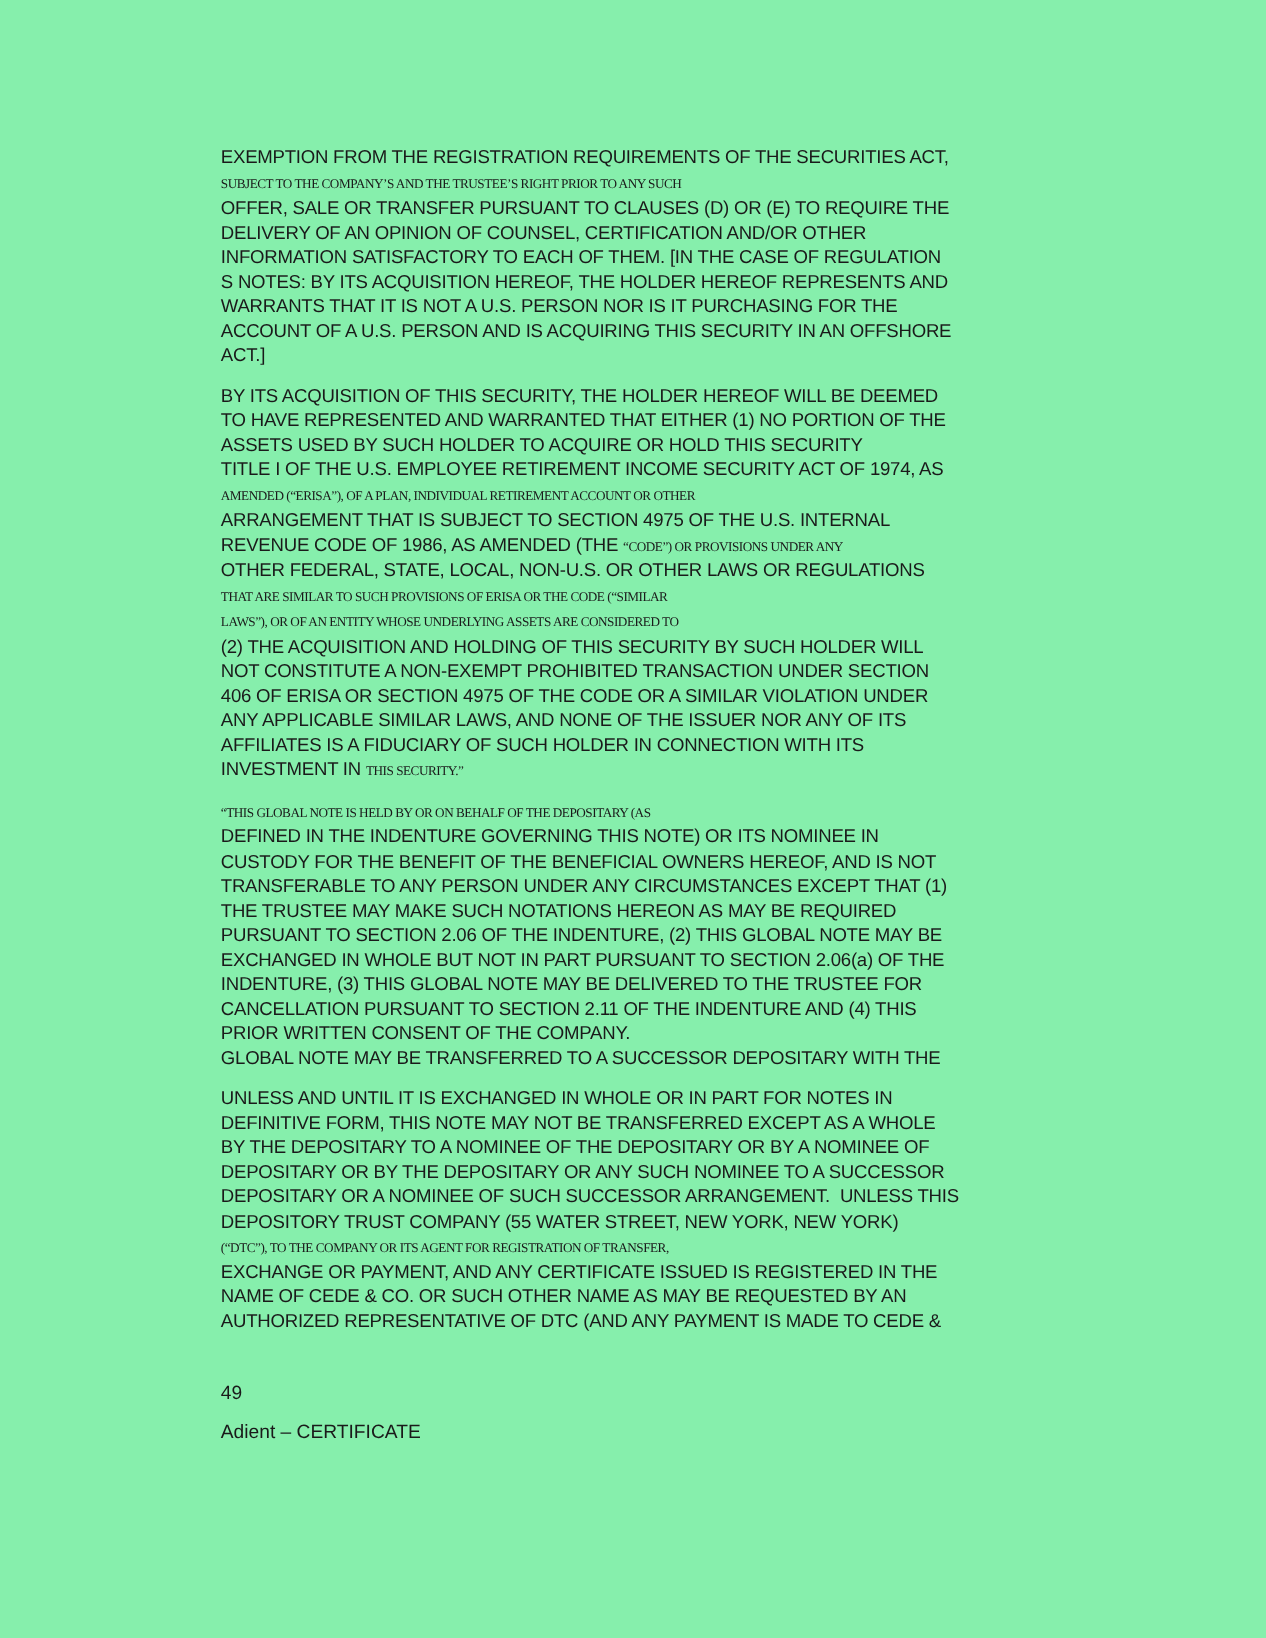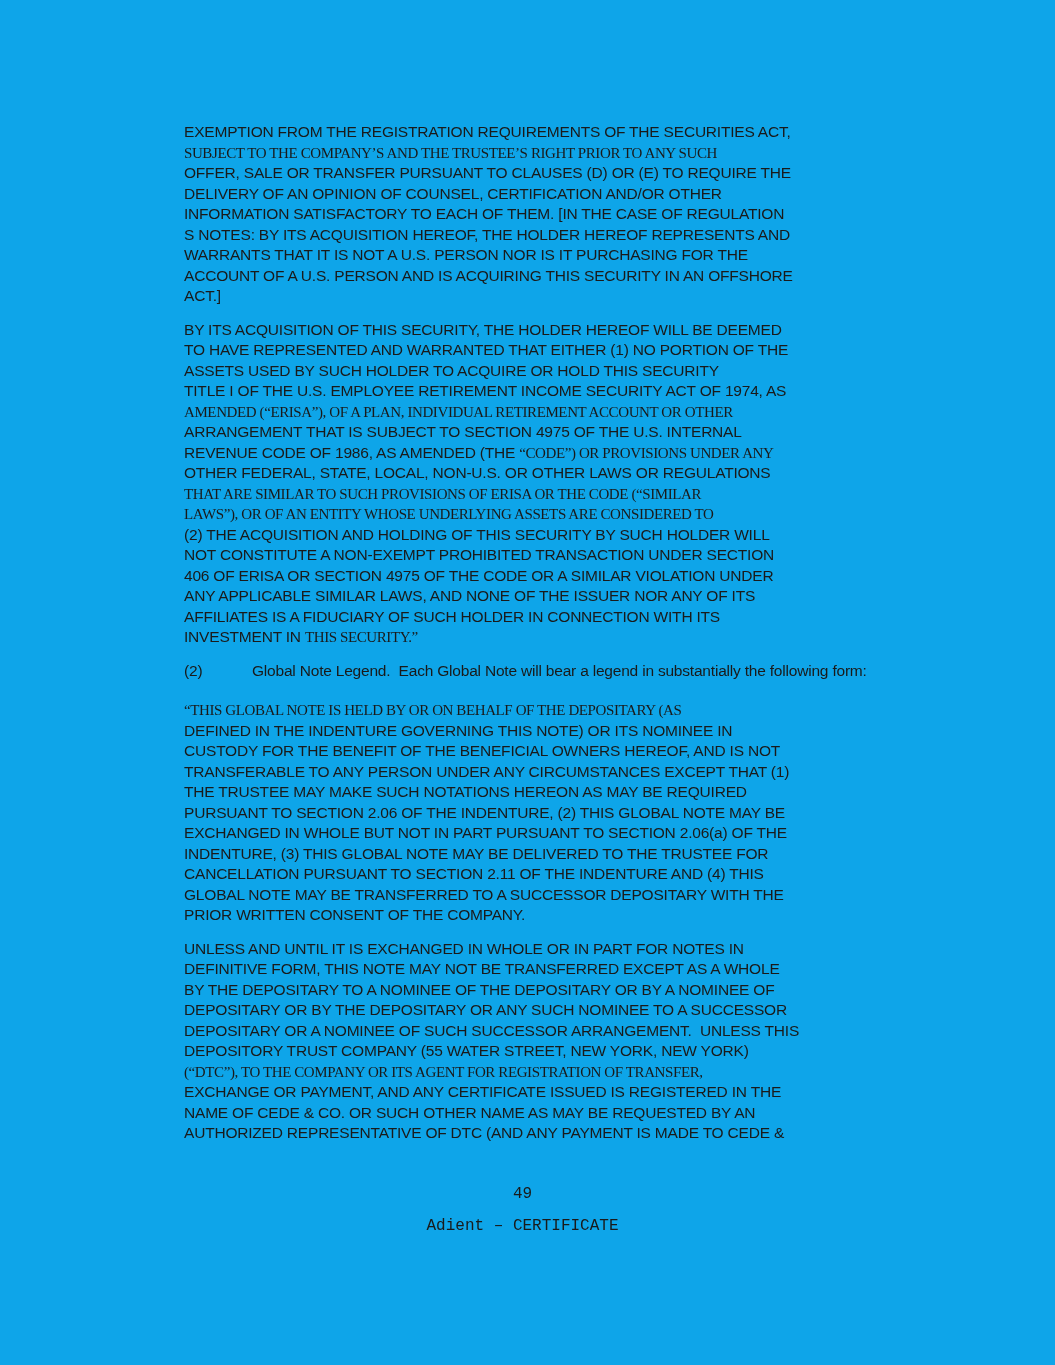--- a/index.html
+++ b/index.html
@@ -5,47 +5,46 @@
   html, body { margin:0; padding:0; background:#ffffff; }
   body {
     width:1055px; height:1365px; overflow:hidden;
     font-family:"Liberation Sans", sans-serif;
     color:#1a1a1a;
   }
   .page {
     box-sizing:border-box;
     width:1055px; height:1365px;
     padding:122px 0 0 184px;
-    background:#0ea5e9;
+    background:#86efac;
     position:relative;
   }
   .doc-body { width:690px; }
   .para { margin:0 0 13px 0; }
   .para.numbered { margin-bottom:19px; }
   .line {
     font-size:15.5px;
     line-height:20.5px;
     letter-spacing:-0.2px;
     white-space:pre;
     color:#1a1a1a;
   }
   .serif {
     font-family:"Liberation Serif", serif;
-    font-size:15px;
+    font-size:11px;
     letter-spacing:-0.4px;
   }
   .pnum {
     display:inline-block;
     width:68px;
   }
   .footer {
     width:677px;
     margin-top:40px;
-    text-align:center;
-    font-family:Liberation Mono, monospace;
+    text-align:left;
   }
   .page-number {
     font-size:16px;
     line-height:20px;
     color:#1a1a1a;
   }
   .confidential {
     font-size:16px;
     line-height:20px;
     margin-top:12px;
@@ -79,35 +78,32 @@
         <div class="line"><span>OTHER FEDERAL, STATE, LOCAL, NON-U.S. OR OTHER LAWS OR REGULATIONS</span></div>
         <div class="line"><span class="serif">THAT ARE SIMILAR TO SUCH PROVISIONS OF ERISA OR THE CODE (“SIMILAR</span></div>
         <div class="line"><span class="serif">LAWS”), OR OF AN ENTITY WHOSE UNDERLYING ASSETS ARE CONSIDERED TO</span></div>
         <div class="line"><span>(2) THE ACQUISITION AND HOLDING OF THIS SECURITY BY SUCH HOLDER WILL</span></div>
         <div class="line"><span>NOT CONSTITUTE A NON-EXEMPT PROHIBITED TRANSACTION UNDER SECTION</span></div>
         <div class="line"><span>406 OF ERISA OR SECTION 4975 OF THE CODE OR A SIMILAR VIOLATION UNDER</span></div>
         <div class="line"><span>ANY APPLICABLE SIMILAR LAWS, AND NONE OF THE ISSUER NOR ANY OF ITS</span></div>
         <div class="line"><span>AFFILIATES IS A FIDUCIARY OF SUCH HOLDER IN CONNECTION WITH ITS</span></div>
         <div class="line"><span>INVESTMENT IN </span><span class="serif">THIS SECURITY.”</span></div>
       </div>
-      <div class="para numbered">
-        <div class="line"><span class="pnum">(2)</span><span>Global Note Legend.  Each Global Note will bear a legend in substantially the following form:</span></div>
-      </div>
       <div class="para">
         <div class="line"><span class="serif">“THIS GLOBAL NOTE IS HELD BY OR ON BEHALF OF THE DEPOSITARY (AS</span></div>
         <div class="line"><span>DEFINED IN THE INDENTURE GOVERNING THIS NOTE) OR ITS NOMINEE IN</span></div>
         <div class="line"><span>CUSTODY FOR THE BENEFIT OF THE BENEFICIAL OWNERS HEREOF, AND IS NOT</span></div>
         <div class="line"><span>TRANSFERABLE TO ANY PERSON UNDER ANY CIRCUMSTANCES EXCEPT THAT (1)</span></div>
         <div class="line"><span>THE TRUSTEE MAY MAKE SUCH NOTATIONS HEREON AS MAY BE REQUIRED</span></div>
         <div class="line"><span>PURSUANT TO SECTION 2.06 OF THE INDENTURE, (2) THIS GLOBAL NOTE MAY BE</span></div>
         <div class="line"><span>EXCHANGED IN WHOLE BUT NOT IN PART PURSUANT TO SECTION 2.06(a) OF THE</span></div>
         <div class="line"><span>INDENTURE, (3) THIS GLOBAL NOTE MAY BE DELIVERED TO THE TRUSTEE FOR</span></div>
         <div class="line"><span>CANCELLATION PURSUANT TO SECTION 2.11 OF THE INDENTURE AND (4) THIS</span></div>
+        <div class="line"><span>PRIOR WRITTEN CONSENT OF THE COMPANY.</span></div>
         <div class="line"><span>GLOBAL NOTE MAY BE TRANSFERRED TO A SUCCESSOR DEPOSITARY WITH THE</span></div>
-        <div class="line"><span>PRIOR WRITTEN CONSENT OF THE COMPANY.</span></div>
       </div>
       <div class="para">
         <div class="line"><span>UNLESS AND UNTIL IT IS EXCHANGED IN WHOLE OR IN PART FOR NOTES IN</span></div>
         <div class="line"><span>DEFINITIVE FORM, THIS NOTE MAY NOT BE TRANSFERRED EXCEPT AS A WHOLE</span></div>
         <div class="line"><span>BY THE DEPOSITARY TO A NOMINEE OF THE DEPOSITARY OR BY A NOMINEE OF</span></div>
         <div class="line"><span>DEPOSITARY OR BY THE DEPOSITARY OR ANY SUCH NOMINEE TO A SUCCESSOR</span></div>
         <div class="line"><span>DEPOSITARY OR A NOMINEE OF SUCH SUCCESSOR ARRANGEMENT.  UNLESS THIS</span></div>
         <div class="line"><span>DEPOSITORY TRUST COMPANY (55 WATER STREET, NEW YORK, NEW YORK)</span></div>
         <div class="line"><span class="serif">(“DTC”), TO THE COMPANY OR ITS AGENT FOR REGISTRATION OF TRANSFER,</span></div>
         <div class="line"><span>EXCHANGE OR PAYMENT, AND ANY CERTIFICATE ISSUED IS REGISTERED IN THE</span></div>

